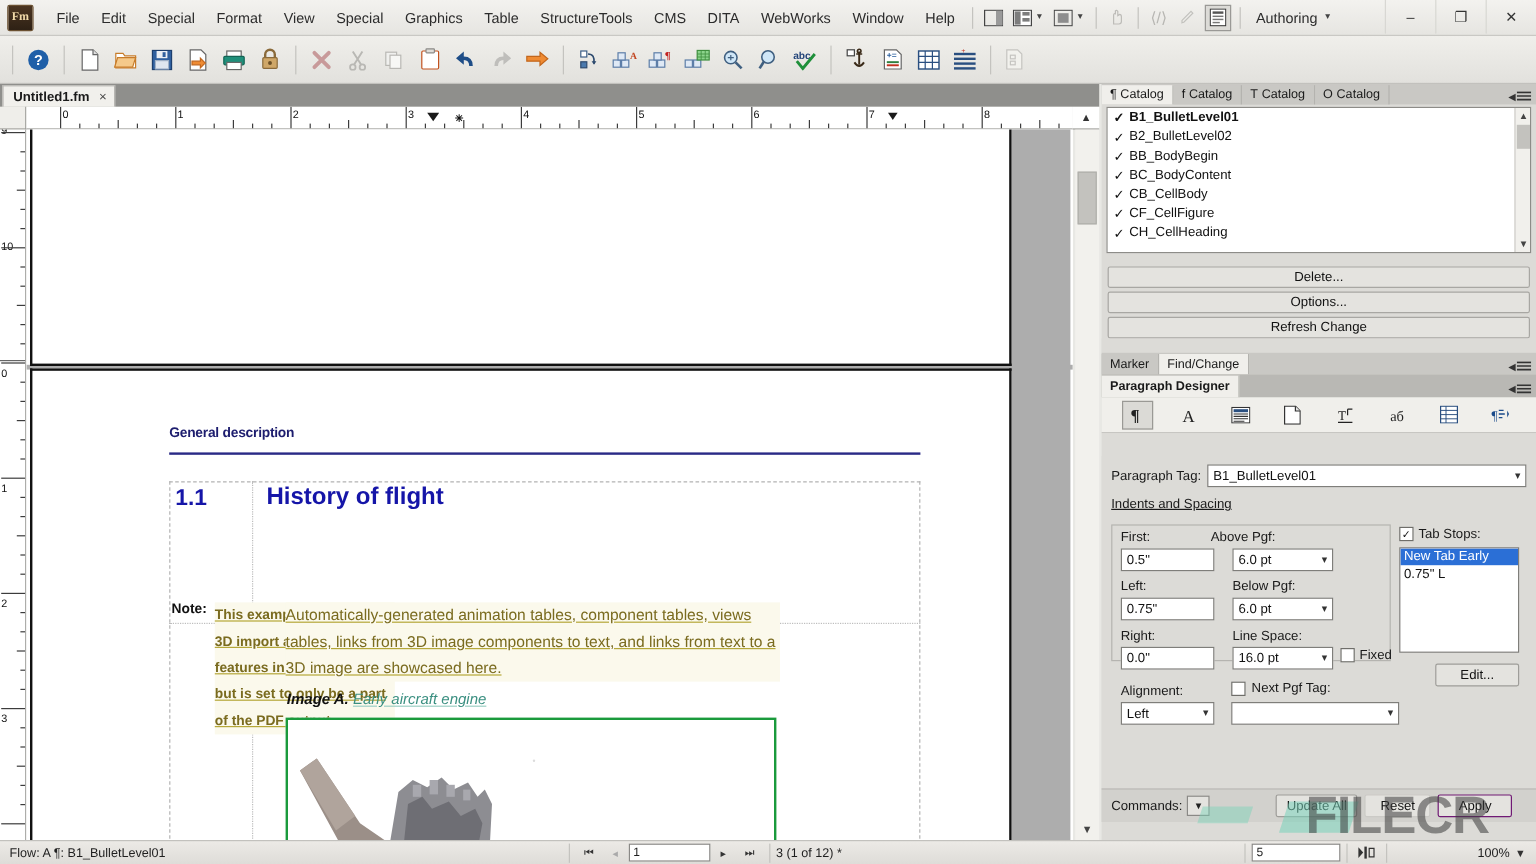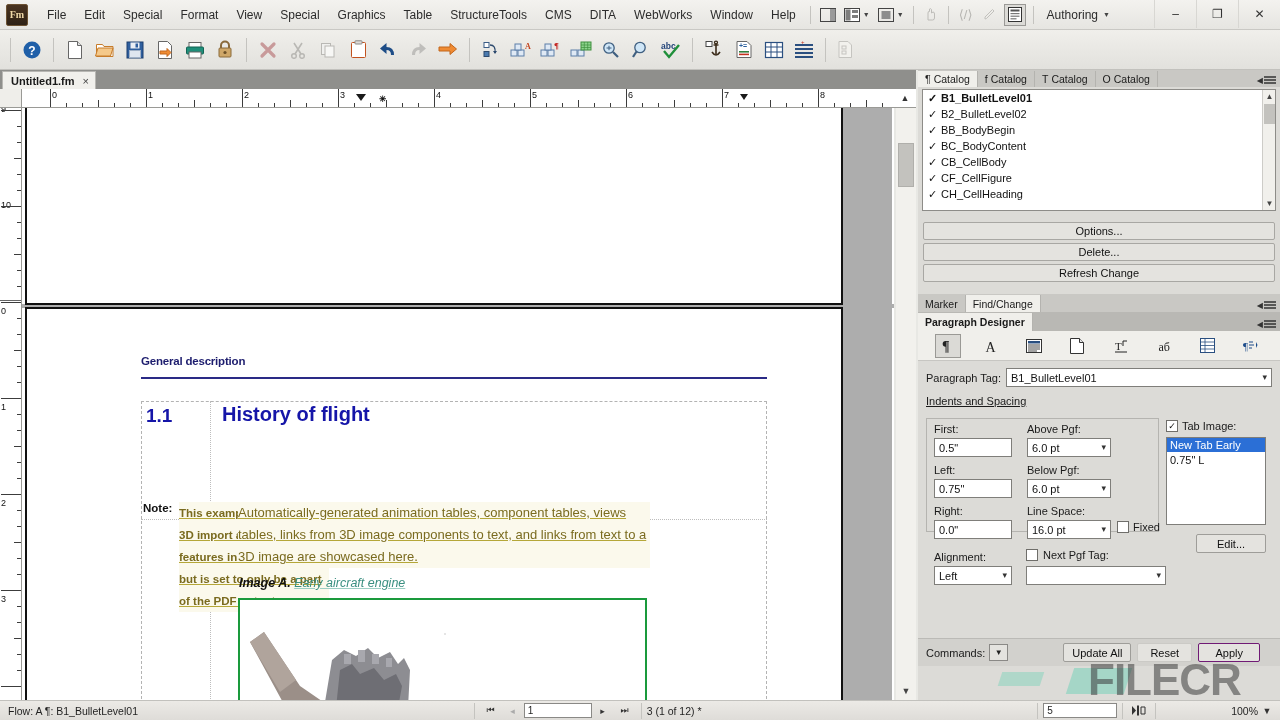--- a/index.html
+++ b/index.html
@@ -270,21 +270,21 @@
     height: 30px; background: #f0efeb; border-bottom: 1px solid #c7c6c2;
     display: flex; align-items: center; justify-content: space-around;
     padding: 0 8px;
   }
   .pd-ico {
     width: 26px; height: 24px; display: flex; align-items: center;
     justify-content: center; border: 1px solid transparent;
   }
   .pd-ico.active { border: 1px solid #9a9995; background: #dbdad6; }
 
-  .pd-body { background: #dcdbd7; padding: 7px 8px 0 8px; position: relative; }
+  .pd-body { background: #dcdbd7; padding: 7px 8px 0 8px; position: relative; margin-top: 19px; }
   .fld-label { font-size: 11px; color: #1a1a1a; }
   .txtbox {
     background: #fff; border: 1px solid #7f7e7a; height: 19px;
     font-size: 11px; color: #111; display: flex; align-items: center;
     padding-left: 4px;
   }
   .combo {
     background: #fff; border: 1px solid #7f7e7a; height: 19px;
     font-size: 11px; color: #111; display: flex; align-items: center;
     padding-left: 4px; position: relative;
@@ -867,22 +867,22 @@
         <span>CH_CellHeading</span>
       </div>
       <div class="cat-scroll">
         <div class="cat-arrow" style="top:0">▲</div>
         <div class="thumb"></div>
         <div class="cat-arrow" style="bottom:0">▼</div>
       </div>
     </div>
 
     <div style="height:8px"></div>
+    <div class="cat-btn">Delete...</div>
     <div class="cat-btn">Options...</div>
-    <div class="cat-btn">Delete...</div>
     <div class="cat-btn">Refresh Change</div>
 
     <div class="dock-sep" style="height:12px"></div>
 
     <div class="panel-tabrow" style="height:18px">
       <div class="ptab" style="height:17px">Marker</div>
       <div class="ptab active" style="height:17px">Find/Change</div>
       <div class="pmenu">
         <span style="font-size:8px">◀</span>
         <svg width="12" height="9" viewBox="0 0 12 9">
@@ -968,21 +968,21 @@
 
       <div class="fld-label" style="position:absolute; left:16px; top:62px">First:</div>
       <div class="txtbox" style="position:absolute; left:16px; top:77px; width:78px">0.5"</div>
 
       <div class="fld-label" style="position:absolute; left:16px; top:103px">Left:</div>
       <div class="txtbox" style="position:absolute; left:16px; top:118px; width:78px">0.75"</div>
 
       <div class="fld-label" style="position:absolute; left:16px; top:144px">Right:</div>
       <div class="txtbox" style="position:absolute; left:16px; top:159px; width:78px">0.0"</div>
 
-      <div class="fld-label" style="position:absolute; left:109px; top:62px">Above Pgf:</div>
+      <div class="fld-label" style="position:absolute; left:91px; top:62px">Above Pgf:</div>
       <div class="combo" style="position:absolute; left:109px; top:77px; width:84px">
         <span>6.0 pt</span>
         <span class="arrow">▾</span>
       </div>
 
       <div class="fld-label" style="position:absolute; left:109px; top:103px">Below Pgf:</div>
       <div class="combo" style="position:absolute; left:109px; top:118px; width:84px">
         <span>6.0 pt</span>
         <span class="arrow">▾</span>
       </div>
@@ -1007,21 +1007,21 @@
         <span class="chk-box"></span>
         <span class="fld-label">Next Pgf Tag:</span>
       </div>
       <div class="combo" style="position:absolute; left:108px; top:205px; width:140px">
         <span></span>
         <span class="arrow">▾</span>
       </div>
 
       <div style="position:absolute; left:248px; top:59px; display:flex; align-items:center; gap:4px">
         <span class="chk-box">✓</span>
-        <span class="fld-label">Tab Image:</span>
+        <span class="fld-label">Tab Stops:</span>
       </div>
       <div class="tabstop-list" style="left:248px; top:76px; width:100px; height:88px">
         <div class="ts-sel">New Tab Early</div>
         <div class="ts-row">0.75"  L</div>
       </div>
       <div class="btn" style="position:absolute; left:278px; top:173px; width:70px; height:19px">Edit...</div>
 
       <div class="pd-footer">
         <div class="fld-label" style="margin-left:8px">Commands:</div>
         <div class="cmd-drop" style="margin-left:4px">▼</div>

